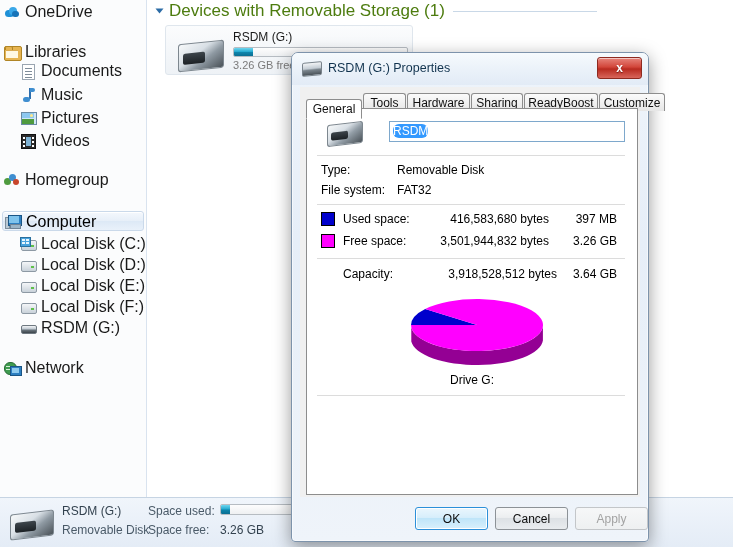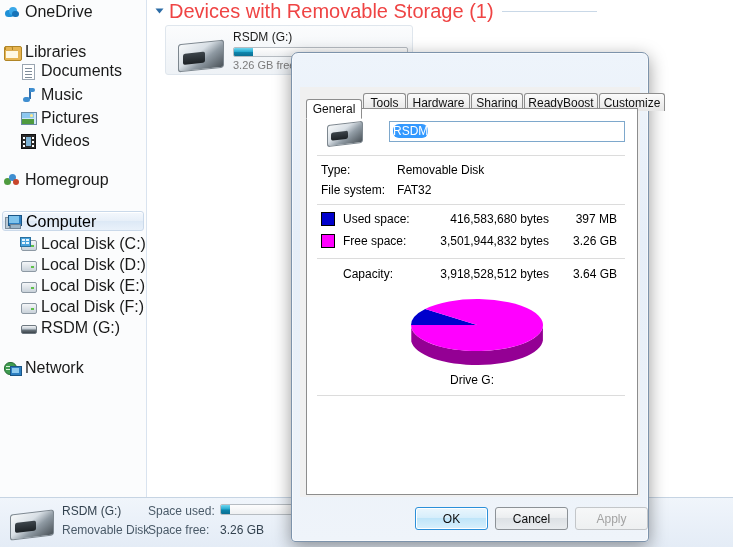--- a/index.html
+++ b/index.html
@@ -78,21 +78,21 @@
   .ic-net{position:absolute;left:0;top:2px;width:16px;height:13px;}
   .ic-net .globe{position:absolute;left:0;top:0;width:11px;height:11px;border-radius:6px;background:#3f9b4f;border:1px solid #2a6f38;}
   .ic-net .globe:after{content:"";position:absolute;left:1px;top:3px;width:9px;height:1px;background:#d6f0d9;box-shadow:0 3px 0 #d6f0d9;}
   .ic-net .mon{position:absolute;left:6px;top:4px;width:10px;height:8px;background:#2d7fc1;border:1px solid #1a5585;}
   .ic-net .mon:after{content:"";position:absolute;left:1px;top:1px;width:7px;height:5px;background:#8fcbef;}
 
   
   .grp{position:absolute;display:flex;align-items:center;}
   .grp .tri{width:0;height:0;border-left:5px solid #2c6ca6;border-top:4px solid transparent;border-bottom:4px solid transparent;
     transform:rotate(90deg);margin-right:7px;}
-  .grp .gtxt{font-size:20px;color:#ef4444;white-space:nowrap;}
+  .grp .gtxt{font-size:17px;color:#4d7c0f;white-space:nowrap;}
   .grp .gline{margin-left:8px;height:1px;background:#c9d8e7;flex:1;}
 
   
   .tile{position:absolute;background:linear-gradient(to bottom,#fbfcfd,#eef2f6);
     border:1px solid #dfe6ed;border-radius:3px;box-sizing:border-box;}
   .tile .bigusb{position:absolute;left:12px;top:16px;width:44px;height:26px;
     background:linear-gradient(145deg,#f7f9fa 0%,#d8dfe5 40%,#8f9aa3 62%,#4a5258 100%);
     border:1px solid #7d878f;border-radius:3px;transform:skewY(-6deg);}
   .tile .bigusb:after{content:"";position:absolute;left:4px;top:9px;width:22px;height:11px;
     background:linear-gradient(to bottom,#3d454b,#1c2125);border-radius:2px;}
@@ -324,20 +324,27 @@
       <span class="pbar" style="left:220px;top:6px;width:80px;height:11px">
         <span class="fill" id="status-fill" style="width: 11%;"></span>
       </span>
       <span class="st-txt dim" style="left:148px;top:25px">Space free:</span>
       <span class="st-txt" style="left:220px;top:25px">3.26 GB</span>
     </div>
   </div>
 
   <div class="dialog">
 
+    <div class="dlg-title">
+      <span class="dico"></span>
+      <span class="dtxt">RSDM (G:) Properties</span>
+      <span class="closebtn">
+        <span class="x">x</span>
+      </span>
+    </div>
 
     <div class="dlg-body">
 
       <div class="tabstrip">
         <span class="tab active" style="left:0px;width:56px">General</span>
         <span class="tab" style="left:57px;width:43px">Tools</span>
         <span class="tab" style="left:101px;width:63px">Hardware</span>
         <span class="tab" style="left:165px;width:52px">Sharing</span>
         <span class="tab" style="left:218px;width:74px">ReadyBoost</span>
         <span class="tab" style="left:293px;width:66px">Customize</span>
@@ -366,21 +373,21 @@
           <span class="row-lbl" style="left:300px;top:95px;text-align:right;transform:translateX(-100%)">397 MB</span>
 
           <span class="sw" id="sw-free" style="left: 4px; top: 117px; background: rgb(255, 0, 255);"></span>
           <span class="row-lbl" style="left:26px;top:117px">Free space:</span>
           <span class="row-lbl" style="left:232px;top:117px;text-align:right;transform:translateX(-100%)">3,501,944,832 bytes</span>
           <span class="row-lbl" style="left:300px;top:117px;text-align:right;transform:translateX(-100%)">3.26 GB</span>
 
           <span class="hr" style="top:141px"></span>
 
           <span class="row-lbl" style="left:26px;top:150px">Capacity:</span>
-          <span class="row-lbl" style="left:232px;top:150px;text-align:center;transform:translateX(-100%)">3,918,528,512 bytes</span>
+          <span class="row-lbl" style="left:240px;top:150px;text-align:center;transform:translateX(-100%)">3,918,528,512 bytes</span>
           <span class="row-lbl" style="left:300px;top:150px;text-align:right;transform:translateX(-100%)">3.64 GB</span>
 
           <div class="piewrap" style="top:172px;height:80px">
             <svg id="pie-svg" width="320" height="80" viewBox="0 0 320 80" style="display:block;margin:0 auto">
                 <path d="M225.91,37.38L225.29,39.80L224.10,42.19L222.35,44.52L220.06,46.78L217.24,48.95L213.92,51.00L210.12,52.91L205.89,54.69L201.26,56.29L196.26,57.72L190.95,58.96L185.37,60.00L179.56,60.83L173.59,61.44L167.49,61.83L161.33,61.99L155.16,61.93L149.03,61.64L143.00,61.12L137.11,60.39L131.43,59.44L125.99,58.28L120.85,56.93L116.06,55.40L111.65,53.70L107.66,51.84L104.13,49.84L101.09,47.73L98.57,45.51L96.58,43.20L95.15,40.84L94.29,38.43L94.29,52.43L95.15,54.84L96.58,57.2L98.57,59.51L101.09,61.73L104.13,63.84L107.66,65.84L111.65,67.7L116.06,69.4L120.85,70.93L125.99,72.28L131.43,73.44L137.11,74.39L143,75.12L149.03,75.64L155.16,75.93L161.33,75.99000000000001L167.49,75.83L173.59,75.44L179.56,74.83L185.37,74L190.95,72.96000000000001L196.26,71.72L201.26,70.28999999999999L205.89,68.69L210.12,66.91L213.92,65L217.24,62.95L220.06,60.78L222.35,58.52L224.1,56.19L225.29,53.8L225.91,51.38Z" fill="rgb(148,0,148)"></path>
                 <path d="M160,36 L94.00,36.00 A66,26 0 0 1 108.18,19.90 Z" fill="#0000cc"></path>
                 <path d="M160,36 L108.18,19.90 A66,26 0 1 1 94.00,36.00 Z" fill="#ff00ff"></path>
               </svg>
           </div>
           <span class="drivelbl" style="top:256px">Drive G:</span>

